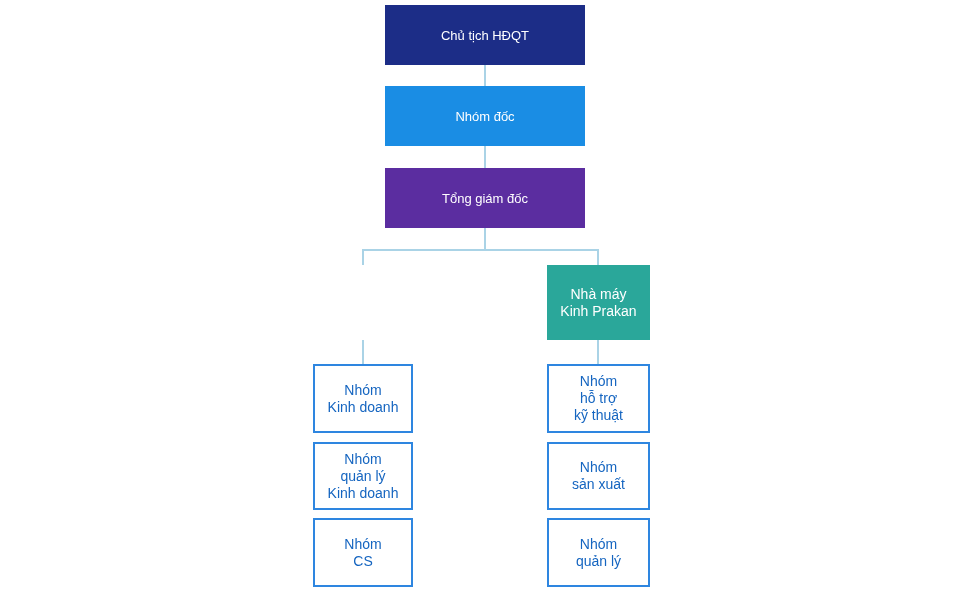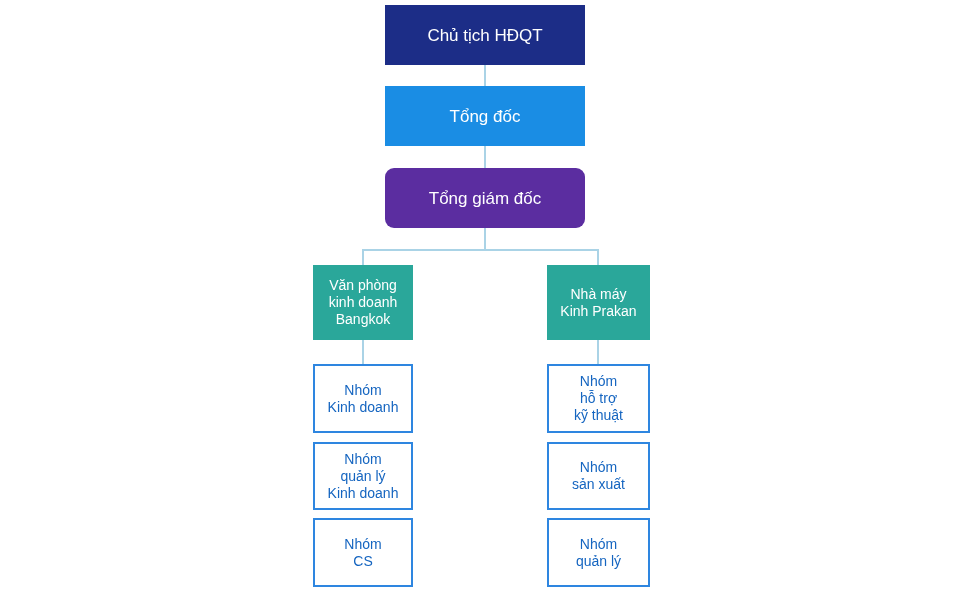--- a/index.html
+++ b/index.html
@@ -19,21 +19,21 @@
     position: absolute;
     display: flex;
     align-items: center;
     justify-content: center;
     text-align: center;
     white-space: pre-line;
     box-sizing: border-box;
   }
   .exec {
     color: var(--node-text, #ffffff);
-    font-size: 17px;
+    font-size: 13px;
     line-height: 21px;
   }
   .branch {
     color: var(--node-text, #ffffff);
     background: var(--branch-bg, #2aa79a);
     font-size: 14px;
     line-height: 17px;
   }
   .leaf {
     color: var(--leaf-text, #1565c0);
@@ -41,21 +41,21 @@
     border: 2px solid var(--leaf-border, #2e86e0);
     font-size: 14px;
     line-height: 17px;
   }
   .lvl1 { background: var(--level1-bg, #1c2d87); }
   .lvl2 { background: var(--level2-bg, #1a8de4); }
   .lvl3 { background: var(--level3-bg, #5b2da0); }
 
   .n-chairman    { left: 385px; top: 5px;   width: 200px; height: 60px; }
   .n-director    { left: 385px; top: 86px;  width: 200px; height: 60px; }
-  .n-gendirector { left: 385px; top: 168px; width: 200px; height: 60px; border-radius: 9px; }
+  .n-gendirector { left: 385px; top: 168px; width: 200px; height: 60px; }
   .n-bangkok     { left: 313px; top: 265px; width: 100px; height: 75px; }
   .n-samut       { left: 547px; top: 265px; width: 103px; height: 75px; }
   .n-sales       { left: 313px; top: 364px; width: 100px; height: 69px; }
   .n-salesmgmt   { left: 313px; top: 442px; width: 100px; height: 68px; }
   .n-cs          { left: 313px; top: 518px; width: 100px; height: 69px; }
   .n-techsupport { left: 547px; top: 364px; width: 103px; height: 69px; }
   .n-production  { left: 547px; top: 442px; width: 103px; height: 68px; }
   .n-mgmt        { left: 547px; top: 518px; width: 103px; height: 69px; }
 
   .line {
@@ -80,27 +80,24 @@
   <div class="line c-v2"></div>
   <div class="line c-v3"></div>
   <div class="line c-h"></div>
   <div class="line c-dropl"></div>
   <div class="line c-dropr"></div>
   <div class="line c-leafl"></div>
   <div class="line c-leafr"></div>
 
   <div class="node exec lvl1 n-chairman">Chủ tịch HĐQT</div>
 
-  <div class="node exec lvl2 n-director">Tổng đốc</div>
+  <div class="node exec lvl2 n-director">Nhóm đốc</div>
 
   <div class="node exec lvl3 n-gendirector">Tổng giám đốc</div>
 
-  <div class="node branch n-bangkok">Văn phòng
-kinh doanh
-Bangkok</div>
 
   <div class="node branch n-samut">Nhà máy
 Kinh Prakan</div>
 
   <div class="node leaf n-sales">Nhóm
 Kinh doanh</div>
 
   <div class="node leaf n-salesmgmt">Nhóm
 quản lý
 Kinh doanh</div>

